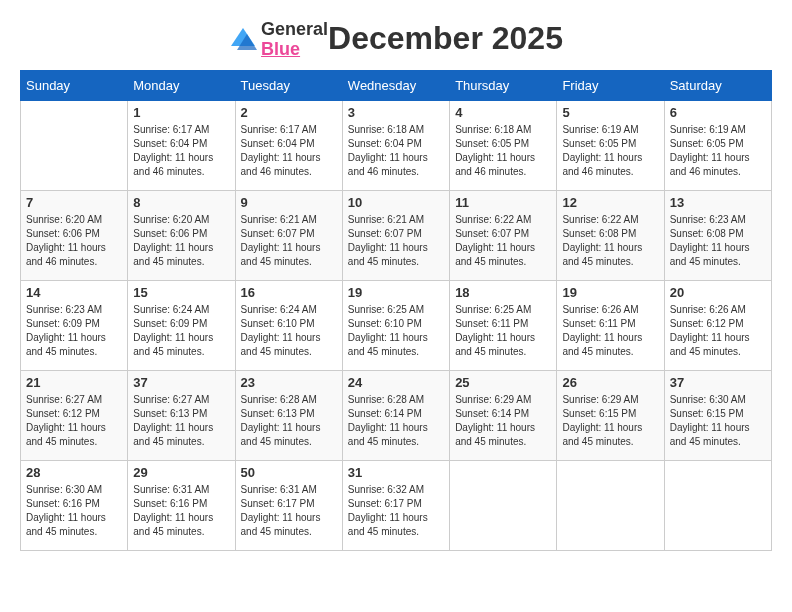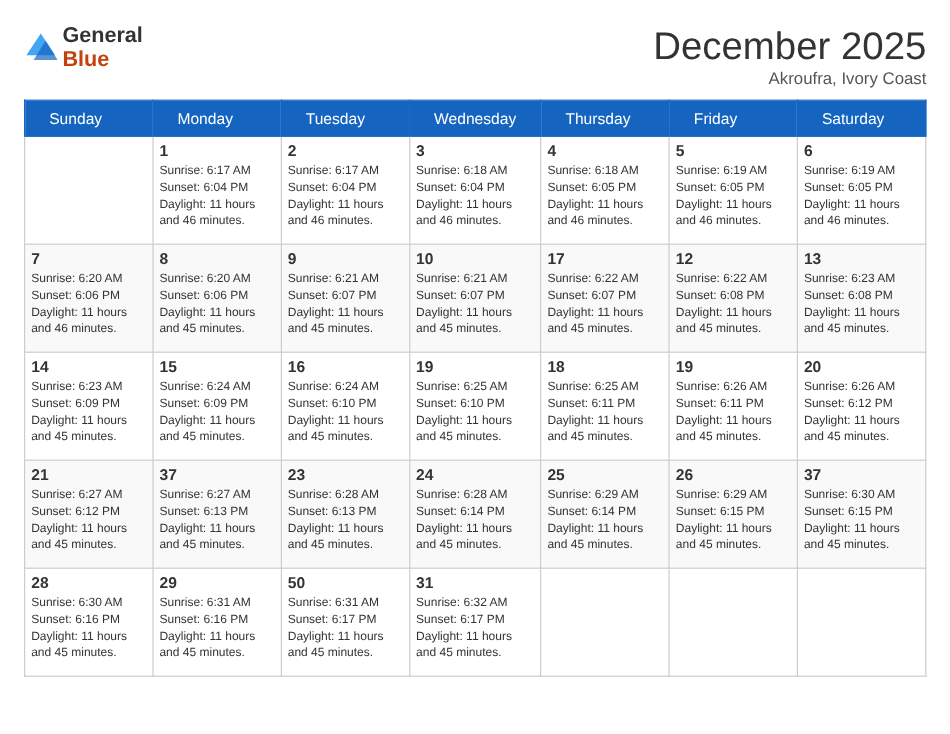--- a/index.html
+++ b/index.html
@@ -5,69 +5,70 @@
     * { box-sizing: border-box; margin: 0; padding: 0; }
     body {
       font-family: Arial, sans-serif;
       background: #fff;
       width: 792px;
       min-height: 612px;
       padding: 20px;
     }
     .header {
       display: flex;
-      justify-content: space-between;
+      justify-content: center;
       align-items: flex-start;
       margin-bottom: 10px;
     }
     .logo {
       display: flex;
       align-items: center;
     }
     .logo-text {
       display: flex;
       flex-direction: column;
       line-height: 1.1;
     }
     .logo-general {
       font-size: 18px;
       font-weight: bold;
       color: #333;
     }
     .logo-blue {
       font-size: 18px;
       font-weight: bold;
-      color: #c2410c;
+      color: #ec4899;
+      text-decoration: underline;
     }
     .logo-icon {
       width: 28px;
       height: 28px;
       margin-right: 4px;
     }
     .title-block {
       text-align: right;
     }
     .month-title {
       font-size: 32px;
-      font-weight: normal;
+      font-weight: bold;
       color: #333;
     }
     .location {
       font-size: 14px;
       color: #555;
     }
     .calendar {
       width: 100%;
       border-collapse: collapse;
       font-size: 11px;
     }
     .calendar th {
       background-color: #1565C0;
       color: #fff;
-      padding: 7px 20px;
+      padding: 7px 5px;
       text-align: left;
       font-size: 13px;
       font-weight: normal;
       border: 1px solid #1565C0;
     }
     .calendar td {
       border: 1px solid #ccc;
       vertical-align: top;
       padding: 4px 5px;
       width: calc(100% / 7);
@@ -108,21 +109,20 @@
       <polygon points="14,2 26,20 2,20" fill="#2196F3" opacity="0.85"></polygon>
       <polygon points="18,8 28,24 8,24" fill="#1565C0" opacity="0.7"></polygon>
     </svg>
     <div class="logo-text">
       <span class="logo-general">General</span>
       <span class="logo-blue">Blue</span>
     </div>
   </div>
   <div class="title-block">
     <div class="month-title">December 2025</div>
-    <div class="location">Akroufra, Ivory Coast</div>
   </div>
 </div>
 
 <table class="calendar">
   <thead>
     <tr>
     <th>Sunday</th>
         <th>Monday</th>
         <th>Tuesday</th>
         <th>Wednesday</th>
@@ -170,21 +170,21 @@
         </td>
         <td>
           <span class="day-number">9</span>
           <div class="day-info">Sunrise: 6:21 AM<br>Sunset: 6:07 PM<br>Daylight: 11 hours and 45 minutes.</div>
         </td>
         <td>
           <span class="day-number">10</span>
           <div class="day-info">Sunrise: 6:21 AM<br>Sunset: 6:07 PM<br>Daylight: 11 hours and 45 minutes.</div>
         </td>
         <td>
-          <span class="day-number">17</span>
+          <span class="day-number">11</span>
           <div class="day-info">Sunrise: 6:22 AM<br>Sunset: 6:07 PM<br>Daylight: 11 hours and 45 minutes.</div>
         </td>
         <td>
           <span class="day-number">12</span>
           <div class="day-info">Sunrise: 6:22 AM<br>Sunset: 6:08 PM<br>Daylight: 11 hours and 45 minutes.</div>
         </td>
         <td>
           <span class="day-number">13</span>
           <div class="day-info">Sunrise: 6:23 AM<br>Sunset: 6:08 PM<br>Daylight: 11 hours and 45 minutes.</div>
         </td>

